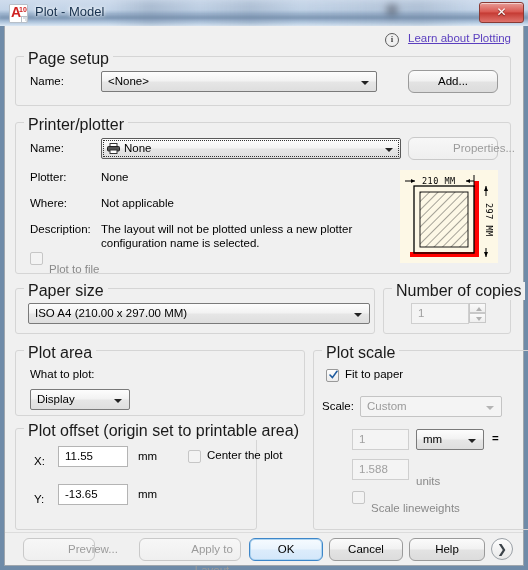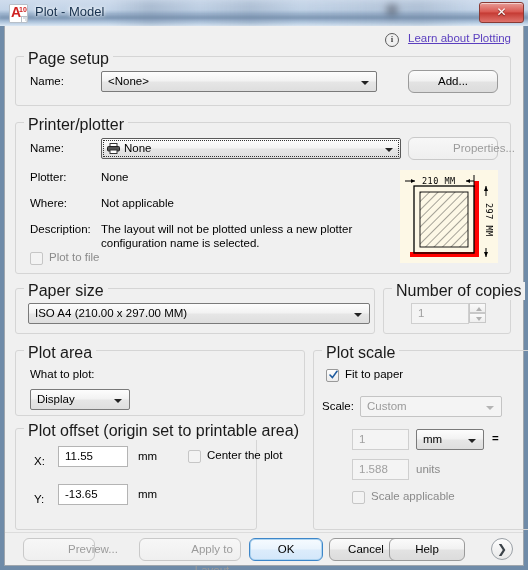--- a/index.html
+++ b/index.html
@@ -94,21 +94,21 @@
   
   .group{
     position:absolute;border:1px solid #d5d5d5;border-radius:3px;
     background:transparent;box-sizing:border-box;
   }
   .group > .legend{
     position:absolute;top:-7px;left:8px;background:#f0f0f0;padding:0 4px;
     color:#1a1a1a;font-size:16px;white-space:nowrap;
   }
   .lbl{position:absolute;color:#000;white-space:nowrap;font-size:11.5px;}
-  .lbl.dim{color:#8a8a8a;}
+  .lbl.dim{color:#8a8a8a;margin-top:12px;}
   
   .combo{
     position:absolute;box-sizing:border-box;height:21px;
     border:1px solid #7a7a7a;border-radius:2px;
     background:linear-gradient(180deg,#fdfdfd 0%,#f2f2f2 48%,#e6e6e6 52%,#dedede 100%);
     cursor:pointer;
   }
   .combo .txt{
     position:absolute;left:6px;top:3px;font-size:11.5px;color:#000;white-space:nowrap;
   }
@@ -364,29 +364,29 @@
         <span class="arrow"></span>
       </div>
       <span class="lbl" style="left:178px;top:81px;font-weight:bold;">=</span>
 
       <div class="input disabled" style="left:38px;top:108px;width:57px;">
         <span class="v">1.588</span>
       </div>
       <span class="lbl dim" style="left:102px;top:112px;">units</span>
 
       <span class="chk disabled" style="left:38px;top:140px;"></span>
-      <span class="lbl dim" style="left:57px;top:139px;">Scale applicable</span>
+      <span class="lbl dim" style="left:57px;top:139px;">Scale lineweights</span>
     </div>
 
     <div style="position:absolute;left:0;top:506px;width:518px;height:32px;">
       <div class="footsep"></div>
       <div class="btn disabled" style="left:134px;top:6px;width:102px;">Apply to Layout</div>
       <div class="btn disabled" style="left:18px;top:6px;width:72px;">Preview...</div>
       <div class="btn" style="left:324px;top:6px;width:74px;">Cancel</div>
       <div class="btn default" style="left:244px;top:6px;width:74px;">OK</div>
-      <div class="btn" style="left:384px;top:6px;width:76px;">Help</div>
+      <div class="btn" style="left:404px;top:6px;width:76px;">Help</div>
       <div class="expand" style="left:486px;top:6px;">
         <span class="ch">❯</span>
       </div>
     </div>
 
   </div>
 </div>
 
 </body></html>

